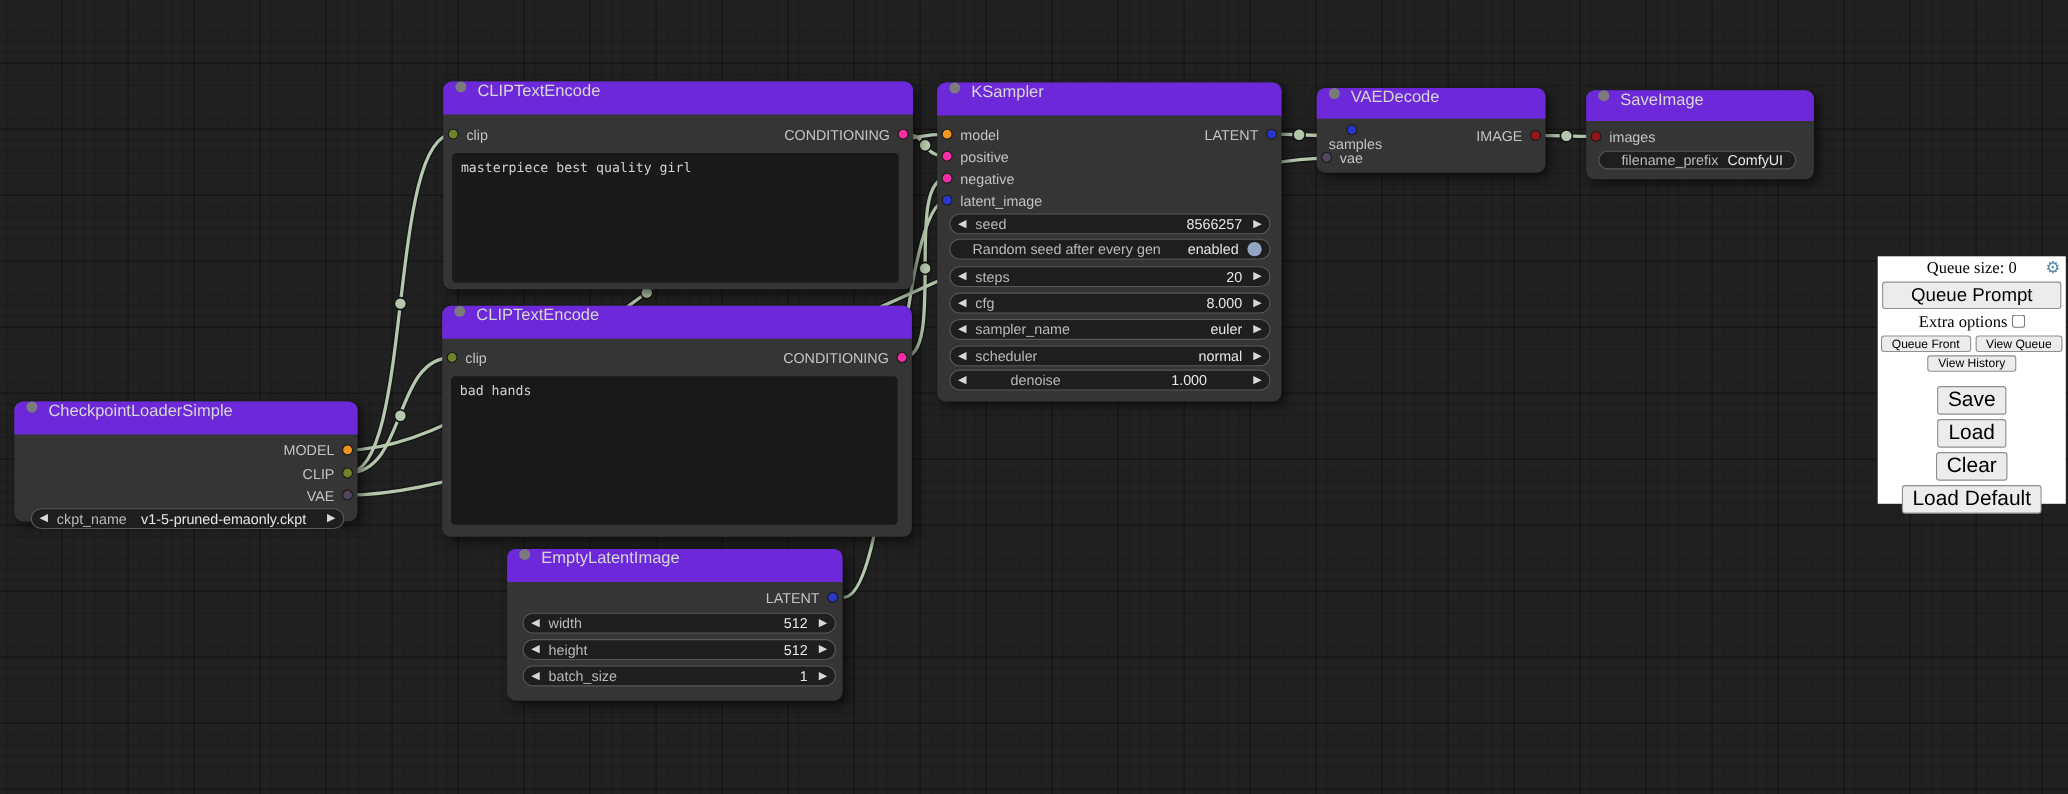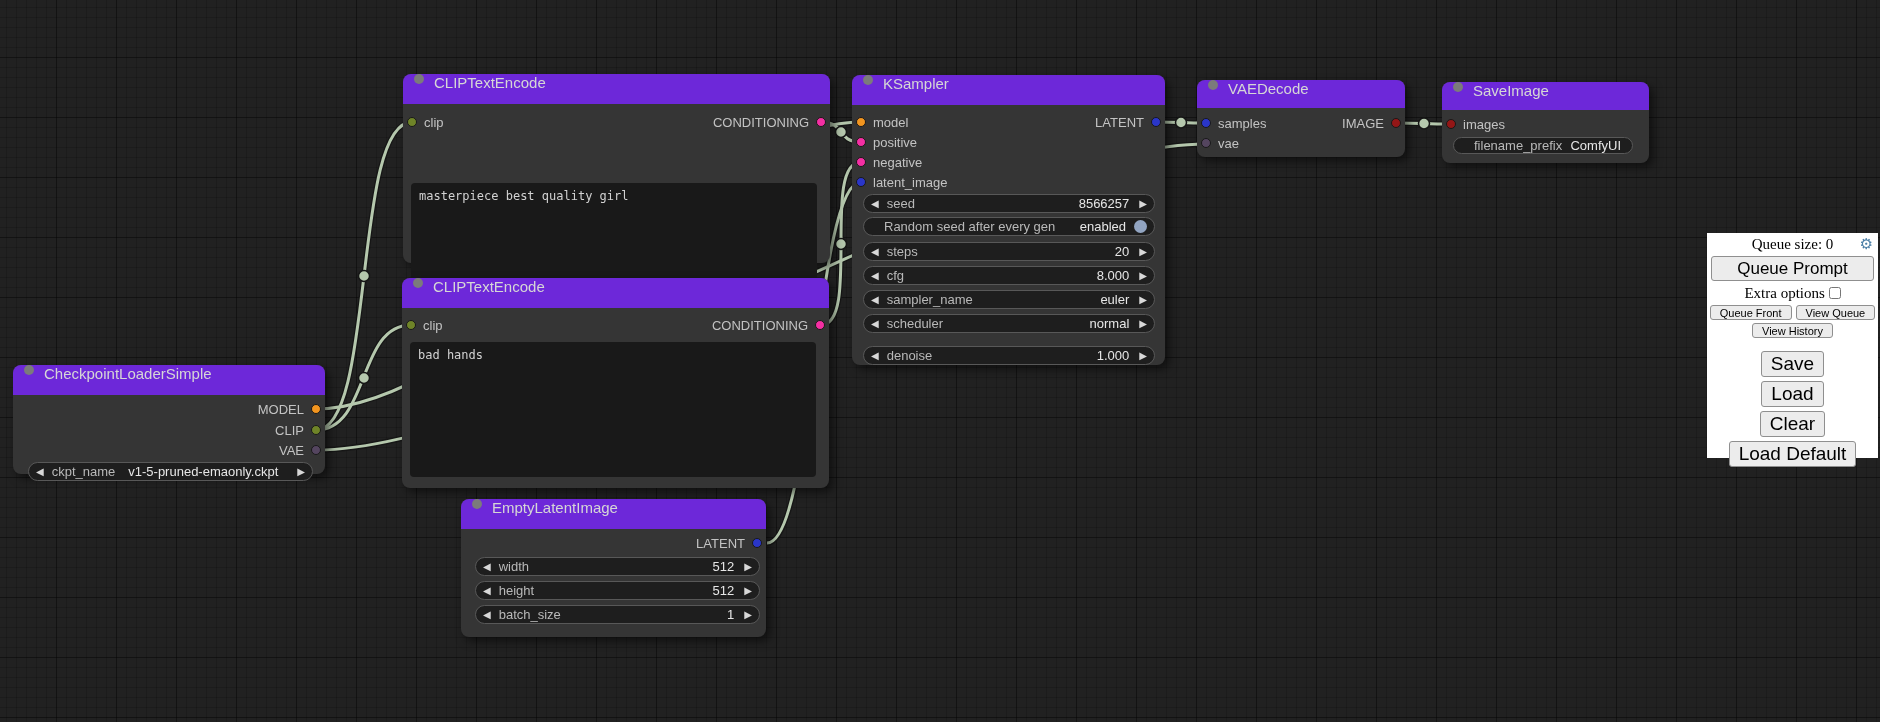--- a/index.html
+++ b/index.html
@@ -74,40 +74,40 @@
     padding:6px 8px; resize:none; outline:none;
   }
 
   
   #n-ckpt { left:13px;  top:365px; width:312px; height:109px; }
   #n-ckpt .o1 { top:34px; } #n-ckpt .o2 { top:55px; } #n-ckpt .o3 { top:75px; }
   #n-ckpt .pill { left:15px; right:12px; top:97px; }
 
   #n-clip1 { left:403px; top:74px;  width:427px; height:189px; }
   #n-clip1 .prow { top:38px; }
-  #n-clip1 .prompt-box { left:8px; top:65px; width:406px; height:118px;margin-top:44px; }
+  #n-clip1 .prompt-box { left:8px; top:65px; width:406px; height:118px; }
 
   #n-clip2 { left:402px; top:278px; width:427px; height:210px; }
   #n-clip2 .prow { top:37px; }
   #n-clip2 .prompt-box { left:8px; top:64px; width:406px; height:135px; }
 
   #n-latent { left:461px; top:499px; width:305px; height:138px; }
   #n-latent .orow { top:34px; }
   #n-latent .pill { left:14px; right:6px; }
   #n-latent .pw { top:58px; } #n-latent .ph { top:82px; } #n-latent .pb { top:106px; }
 
   #n-ks { left:852px; top:75px; width:313px; height:290px; }
   #n-ks .i1 { top:37px; } #n-ks .i2 { top:57px;text-align:center; } #n-ks .i3 { top:77px; } #n-ks .i4 { top:97px; }
   #n-ks .orow { top:37px; }
   #n-ks .pill { left:11px; right:10px; }
   #n-ks .pseed { top:119px; } #n-ks .prand { top:142px; } #n-ks .psteps { top:167px;justify-content:space-between; }
-  #n-ks .pcfg { top:191px; } #n-ks .psamp { top:215px; } #n-ks .psched { top:239px; } #n-ks .pden { top:271px; }
+  #n-ks .pcfg { top:191px; } #n-ks .psamp { top:215px; } #n-ks .psched { top:239px; } #n-ks .pden { top:261px;gap:32px; }
 
   #n-vd { left:1197px; top:80px; width:208px; height:77px; }
-  #n-vd .i1 { top:33px; } #n-vd .i2 { top:53px; } #n-vd .orow { top:33px; }
+  #n-vd .i1 { top:33px;flex-direction:column; } #n-vd .i2 { top:53px; } #n-vd .orow { top:33px; }
 
   #n-si { left:1442px; top:82px; width:207px; height:81px; }
   #n-si .i1 { top:32px; }
   #n-si .pill { left:11px; width:180px; top:55px; height:17px; }
 
   
   #queue-panel {
     position:absolute; left:1707px; top:233px; width:171px; height:225px;
     background:#ffffff; z-index:3; color:#000;
   }

